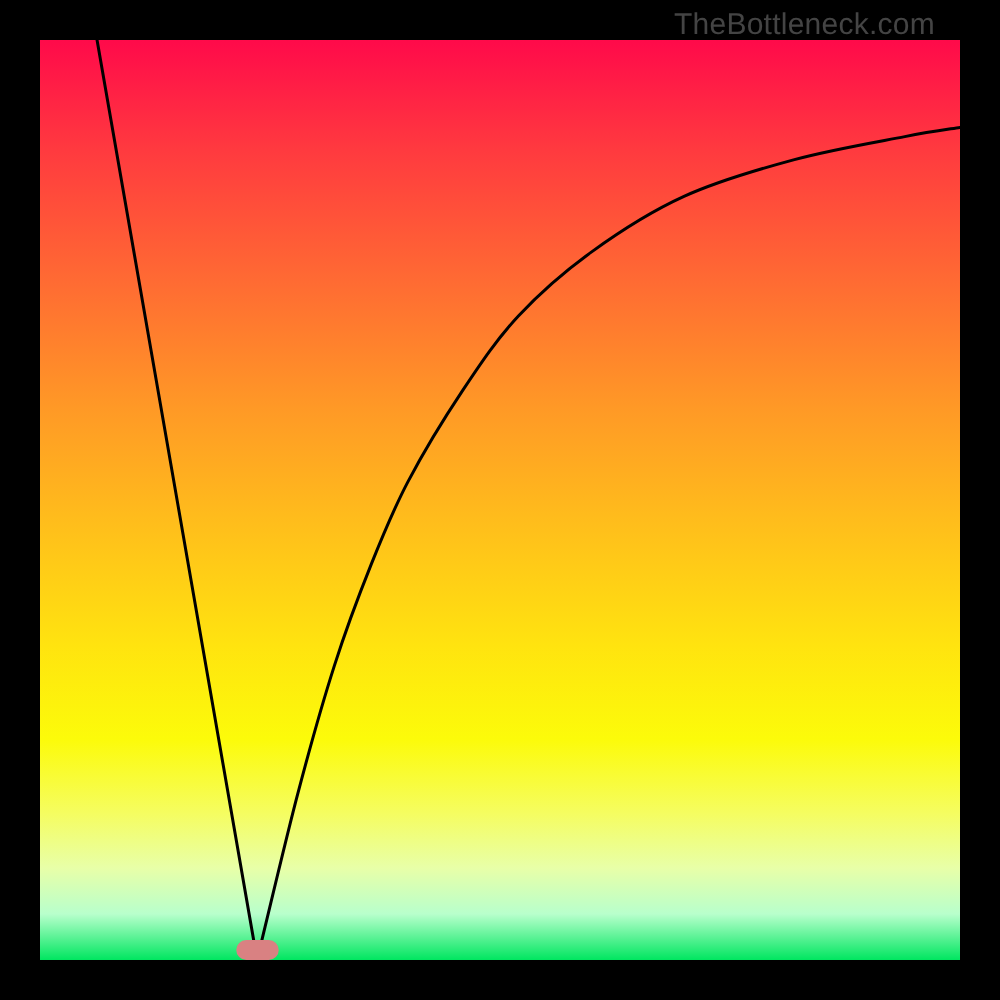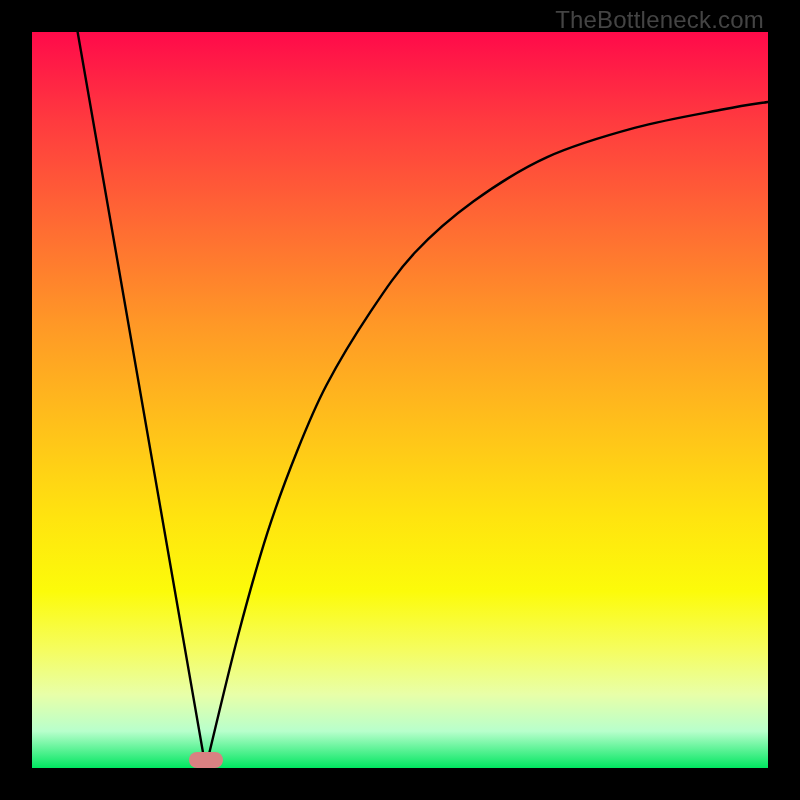--- a/index.html
+++ b/index.html
@@ -36,21 +36,21 @@
       #fcfb0a 76%,
       #f5fd60 84%,
       #e8ffa8 90%,
       #b8ffcc 95%,
       #00e660 100%
     );
   }
   .watermark {
     position: absolute;
     top: 6px;
-    right: 36px;
+    right: 52px;
     color: #444;
     font-size: 24px;
     font-weight: 500;
     letter-spacing: 0.2px;
   }
   .curve-svg {
     position: absolute;
     left: 0;
     top: 0;
     width: 736px;

